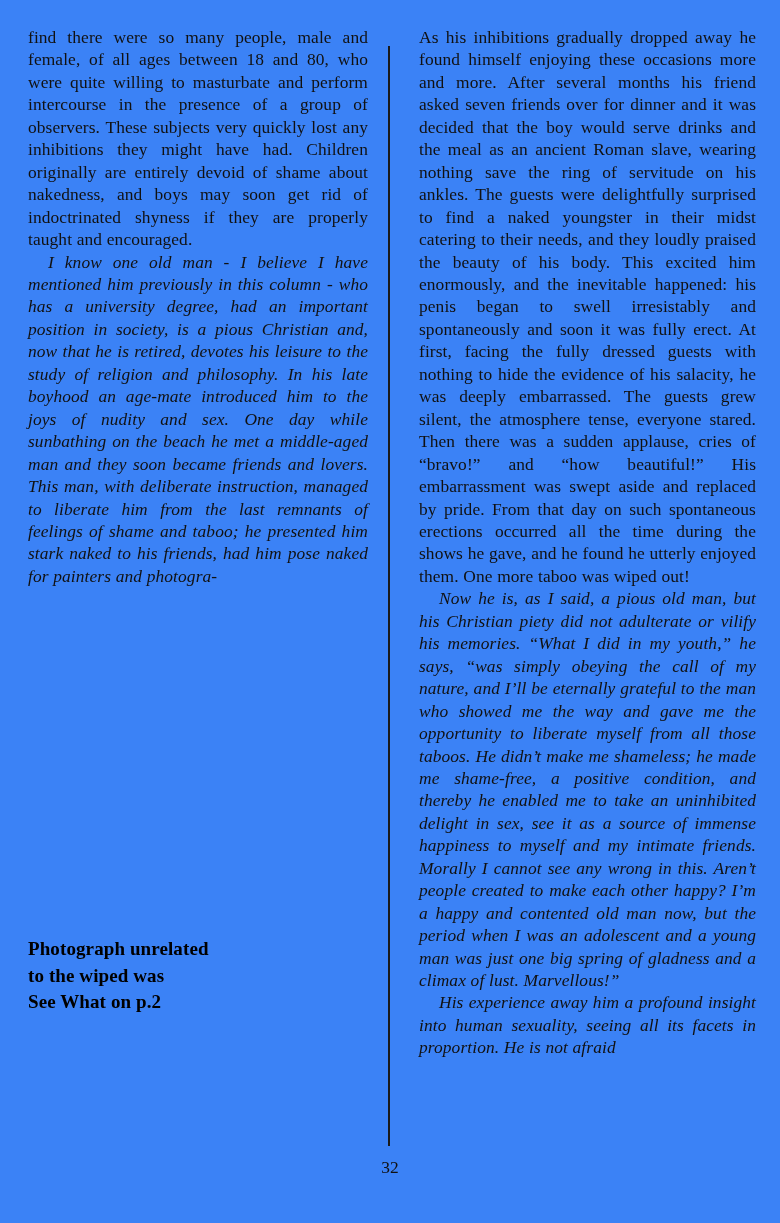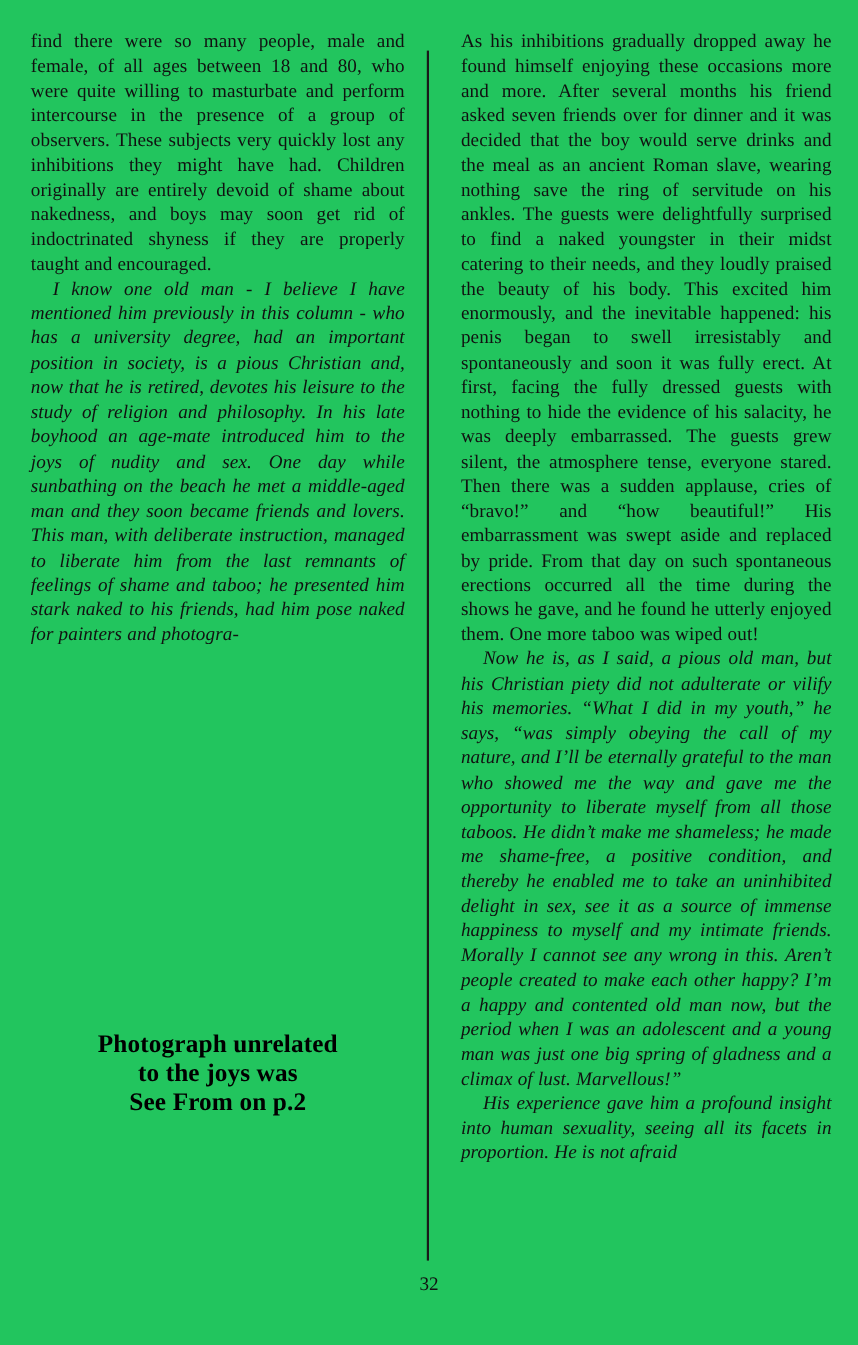--- a/index.html
+++ b/index.html
@@ -9,21 +9,21 @@
   }
   body {
     font-family: "Liberation Serif", "DejaVu Serif", serif;
     color: #111111;
   }
   .page {
     position: relative;
     width: 780px;
     height: 1223px;
     box-sizing: border-box;
-    background: #22c55e;
+    background: #3b82f6;
     overflow: hidden;
   }
   .columns {
     position: absolute;
     top: 26px;
     left: 0;
     width: 780px;
     height: 1120px;
   }
   .column {
@@ -63,24 +63,23 @@
     font-style: italic;
   }
   p.para.cont {
     text-indent: 0;
   }
   .note-block {
     position: absolute;
     left: 28px;
     top: 936px;
     width: 340px;
-    text-align: center;
     font-family: "Liberation Serif", "DejaVu Serif", serif;
     font-weight: bold;
-    font-size: 23px;
+    font-size: 19px;
     line-height: 26.5px;
     color: #000000;
     letter-spacing: 0.1px;
   }
   .note-line {
     display: block;
     white-space: nowrap;
   }
   .folio {
     position: absolute;
@@ -103,26 +102,26 @@
   <div class="columns">
 
     <div class="column column-left">
       <p class="para cont">find there were so many people, male and female, of all ages between 18 and 80, who were quite willing to masturbate and perform intercourse in the presence of a group of observers. These subjects very quickly lost any inhibitions they might have had. Children originally are entirely devoid of shame about nakedness, and boys may soon get rid of indoctrinated shyness if they are properly taught and encouraged.</p>
       <p class="para">I know one old man - I believe I have mentioned him previously in this column - who has a university degree, had an important position in society, is a pious Christian and, now that he is retired, devotes his leisure to the study of religion and philosophy. In his late boyhood an age-mate introduced him to the joys of nudity and sex. One day while sunbathing on the beach he met a middle-aged man and they soon became friends and lovers. This man, with deliberate instruction, managed to liberate him from the last remnants of feelings of shame and taboo; he presented him stark naked to his friends, had him pose naked for painters and photogra-</p>
     </div>
 
     <div class="column column-right">
       <p class="para">As his inhibitions gradually dropped away he found himself enjoying these occasions more and more. After several months his friend asked seven friends over for dinner and it was decided that the boy would serve drinks and the meal as an ancient Roman slave, wearing nothing save the ring of servitude on his ankles. The guests were delightfully surprised to find a naked youngster in their midst catering to their needs, and they loudly praised the beauty of his body. This excited him enormously, and the inevitable happened: his penis began to swell irresistably and spontaneously and soon it was fully erect. At first, facing the fully dressed guests with nothing to hide the evidence of his salacity, he was deeply embarrassed. The guests grew silent, the atmosphere tense, everyone stared. Then there was a sudden applause, cries of “bravo!” and “how beautiful!” His embarrassment was swept aside and replaced by pride. From that day on such spontaneous erections occurred all the time during the shows he gave, and he found he utterly enjoyed them. One more taboo was wiped out!</p>
       <p class="para">Now he is, as I said, a pious old man, but his Christian piety did not adulterate or vilify his memories. “What I did in my youth,” he says, “was simply obeying the call of my nature, and I’ll be eternally grateful to the man who showed me the way and gave me the opportunity to liberate myself from all those taboos. He didn’t make me shameless; he made me shame-free, a positive condition, and thereby he enabled me to take an uninhibited delight in sex, see it as a source of immense happiness to myself and my intimate friends. Morally I cannot see any wrong in this. Aren’t people created to make each other happy? I’m a happy and contented old man now, but the period when I was an adolescent and a young man was just one big spring of gladness and a climax of lust. Marvellous!”</p>
-      <p class="para">His experience gave him a profound insight into human sexuality, seeing all its facets in proportion. He is not afraid</p>
+      <p class="para">His experience away him a profound insight into human sexuality, seeing all its facets in proportion. He is not afraid</p>
     </div>
 
   </div>
 
   <div class="note-block">
     <span class="note-line">Photograph unrelated</span>
-    <span class="note-line">to the joys was</span>
-    <span class="note-line">See From on p.2</span>
+    <span class="note-line">to the wiped was</span>
+    <span class="note-line">See What on p.2</span>
   </div>
 
   <div class="folio">32</div>
 
 </div>
 
 </body></html>

